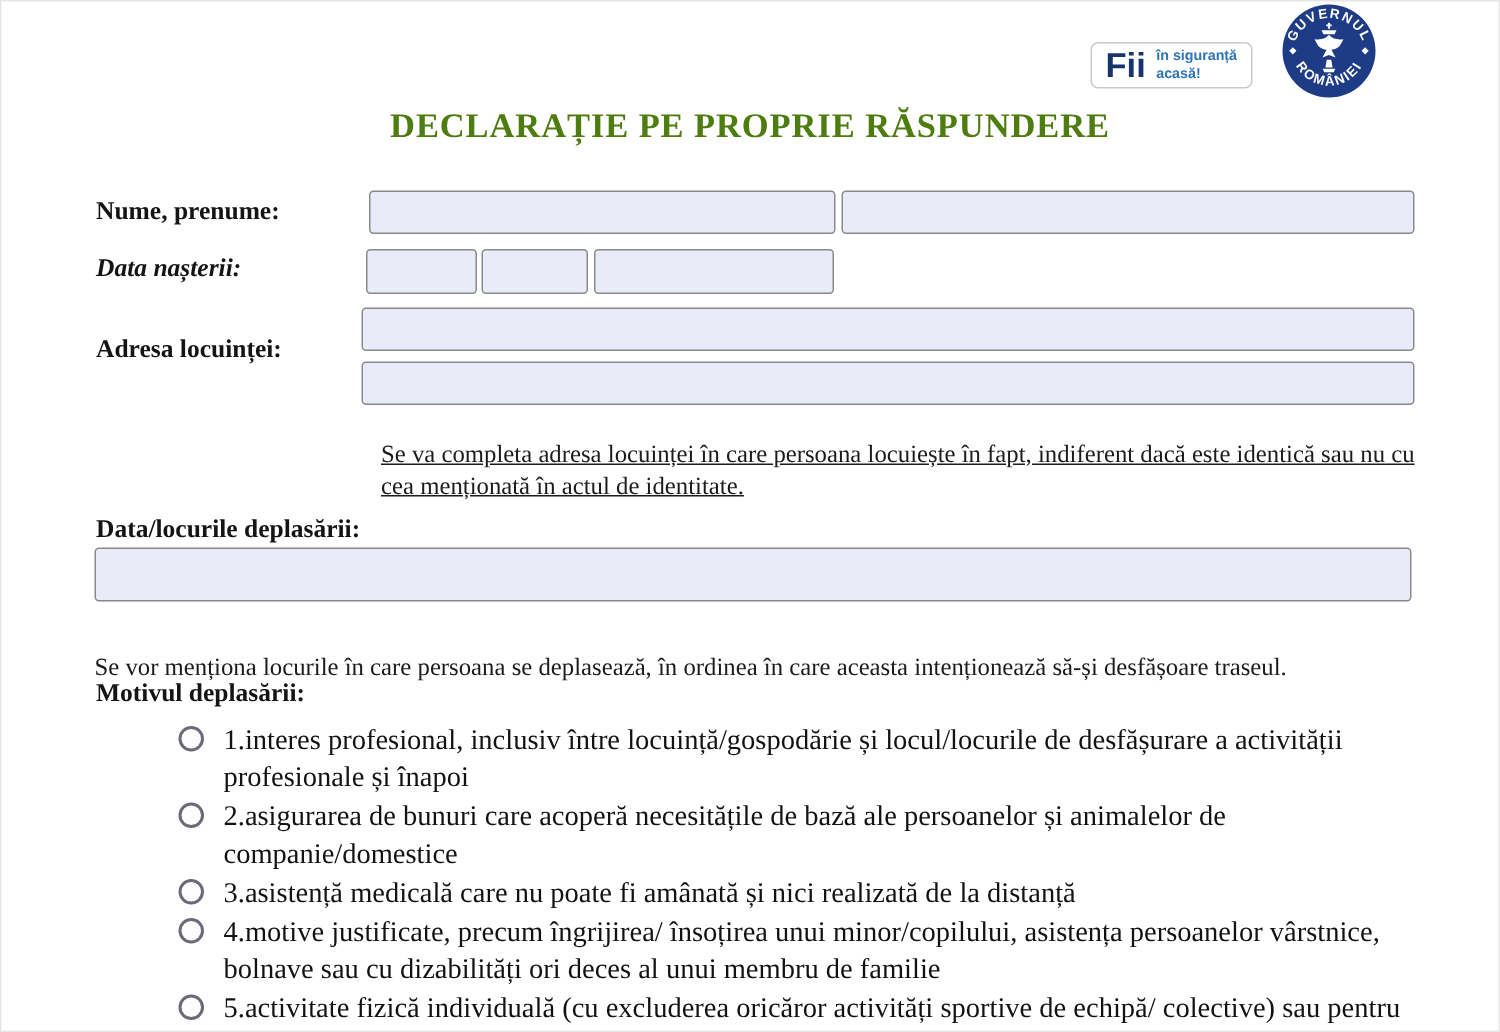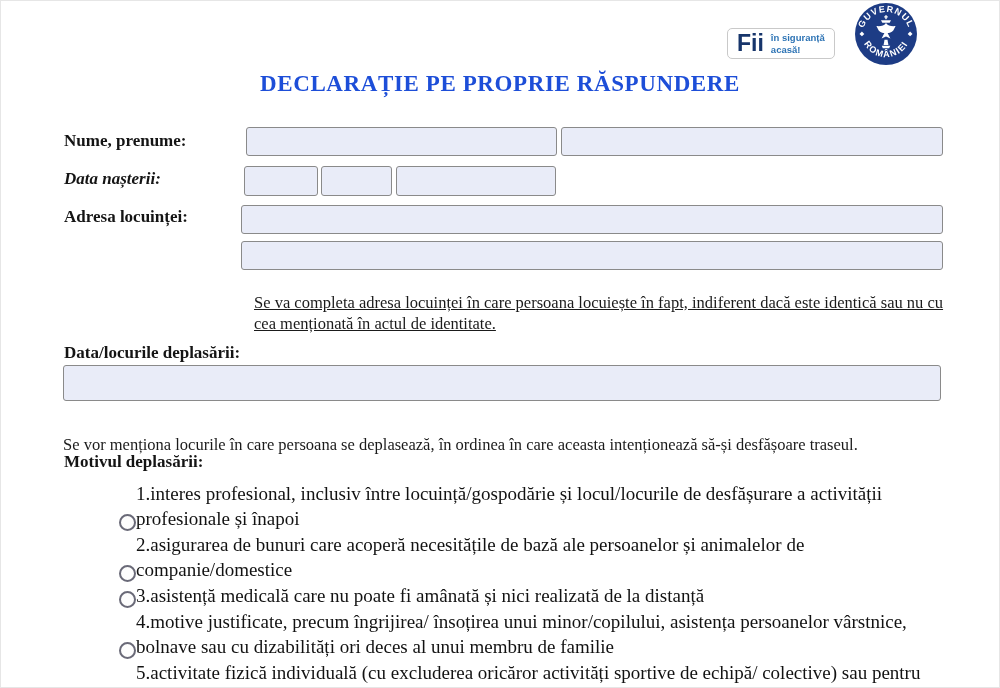--- a/index.html
+++ b/index.html
@@ -14,25 +14,25 @@
     padding:3px 9px;border:1px solid #c9c9c9;border-radius:5px;background:#fff;
     font-family:"Liberation Sans", sans-serif;
     margin-top:17px;
   }
   .badge-fii{font-size:23px;font-weight:bold;color:#17356b;line-height:1;}
   .badge-lines{display:flex;flex-direction:column;font-size:9.5px;font-weight:bold;color:#2e74b5;line-height:1.2;}
   .gov-logo{position:absolute;left:853px;top:1px;width:64px;height:64px;}
   
   .title{
     position:absolute;top:70px;left:0;width:100%;margin:0;text-align:center;
-    font-size:23px;font-weight:bold;letter-spacing:0.6px;color:#1d4ed8;
+    font-size:23px;font-weight:bold;letter-spacing:0.6px;color:#4d7c0f;
   }
   
   .flabel{position:absolute;left:63px;font-size:17px;font-weight:bold;white-space:nowrap;}
-  .lbl-name{top:130px;} .lbl-birth{top:168px;font-style:italic;} .lbl-address{top:206px;}
+  .lbl-name{top:130px;} .lbl-birth{top:168px;font-style:italic;} .lbl-address{top:222px;}
   .lbl-dest{top:342px;} .lbl-reasons{top:451px;}
   
   .field{
     position:absolute;background:#e9ecf8;border:1.6px solid #8a8a8a;border-radius:3px;
     box-sizing:border-box;font-family:"Liberation Serif", serif;font-size:17px;color:#141414;
     padding:0 6px;outline:none;
   }
   .f-name1{left:245px;top:126px;width:311px;height:29px;}
   .f-name2{left:560px;top:126px;width:382px;height:29px;}
   .f-day  {left:243px;top:165px;width:74px; height:30px;}
@@ -40,21 +40,21 @@
   .f-year {left:395px;top:165px;width:160px;height:30px;}
   .f-addr1{left:240px;top:204px;width:702px;height:29px;}
   .f-addr2{left:240px;top:240px;width:702px;height:29px;}
   .f-dest {left:62px; top:364px;width:878px;height:36px;}
   
   .note{position:absolute;font-size:16.5px;line-height:1.3;color:#1b1b1b;}
   .note-address{left:253px;top:274px;width:712px;text-decoration:underline;}
   .note-dest{left:62px;top:416px;width:915px;}
   
   .reasons-list{position:absolute;left:118px;top:480px;width:824px;margin:0;padding:0;list-style:none;}
-  .reason{display:flex;align-items:flex-end;margin-bottom:1px;}
+  .reason{display:flex;align-items:flex-start;gap:13px;margin-bottom:1px;}
   .radio{
     flex:0 0 auto;width:17px;height:17px;margin-top:3px;border:2.6px solid #6a6a78;
     border-radius:50%;background:#fdfdfd;box-sizing:border-box;cursor:pointer;
   }
   .reason-text{font-size:19px;line-height:25px;color:#121212;max-width:793px;}
   svg text{font-family:"Liberation Sans", sans-serif;}
 </style>
 </head>
 <body>
 

